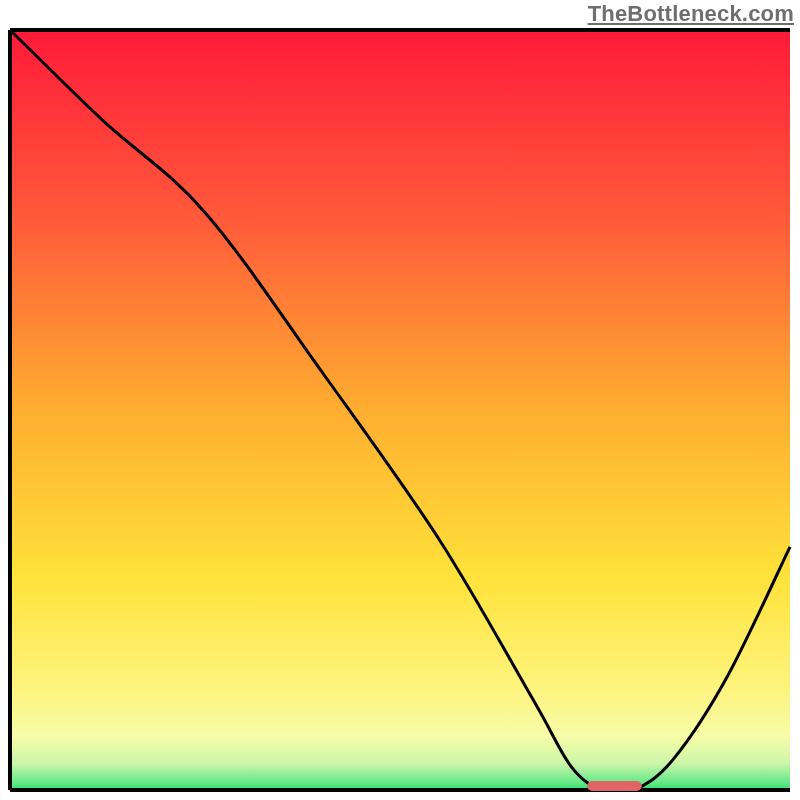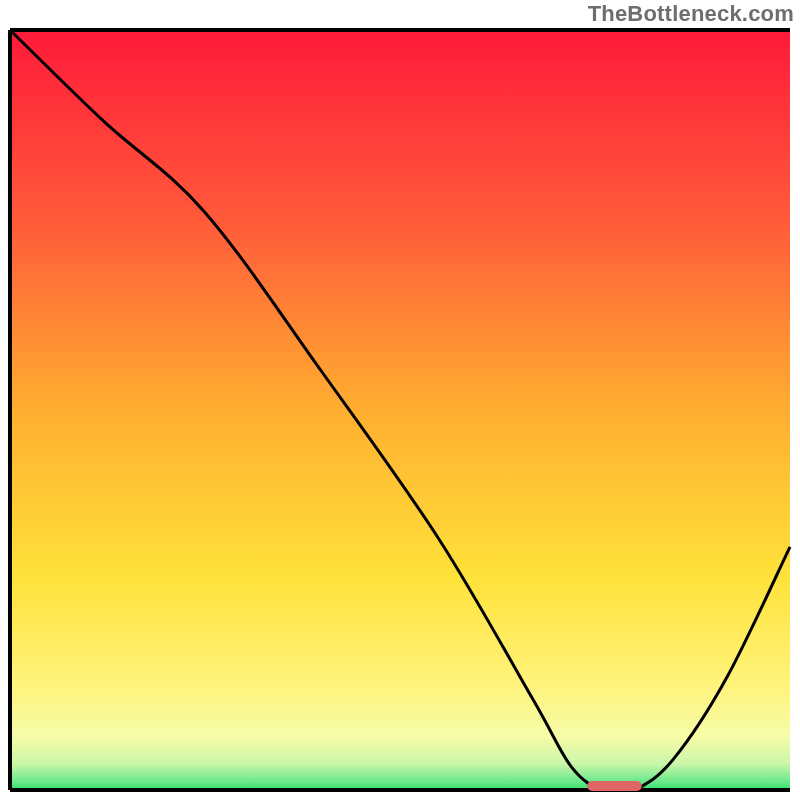--- a/index.html
+++ b/index.html
@@ -17,20 +17,21 @@
     height: 800px;
   }
   .watermark {
     position: absolute;
     top: 1px;
     right: 6px;
     font-size: 22px;
     font-weight: 600;
     color: #6e6e6e;
     letter-spacing: 0.2px;
+    text-decoration: underline;
   }
   .plot {
     position: absolute;
     left: 8px;
     top: 28px;
     width: 784px;
     height: 764px;
   }
   .plot svg {
     display: block;

